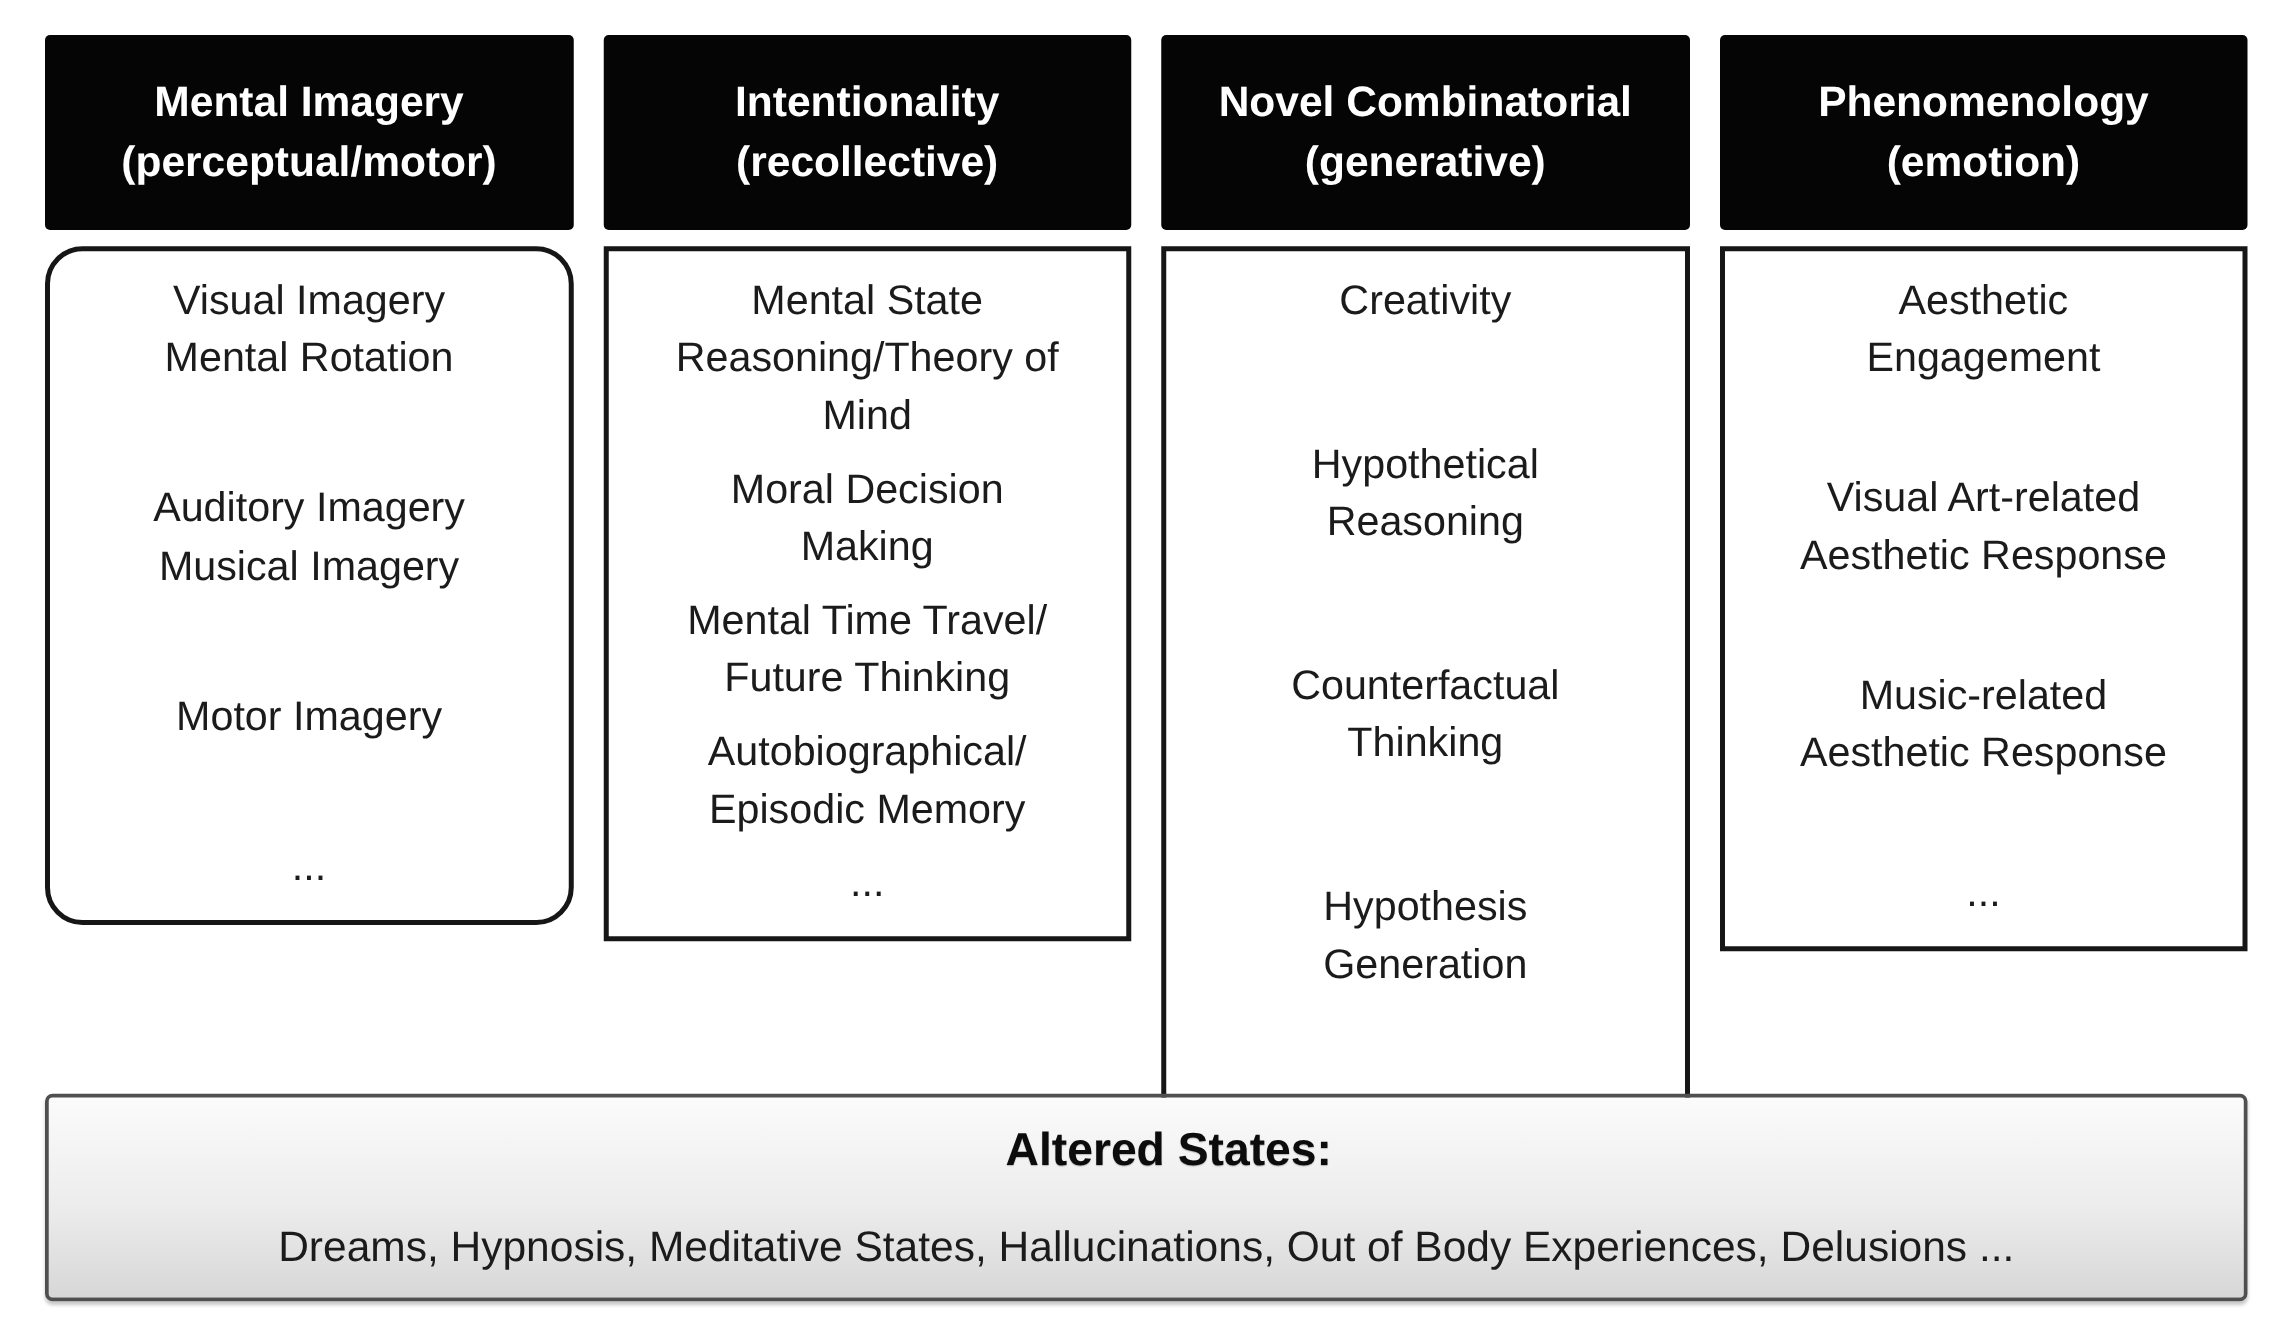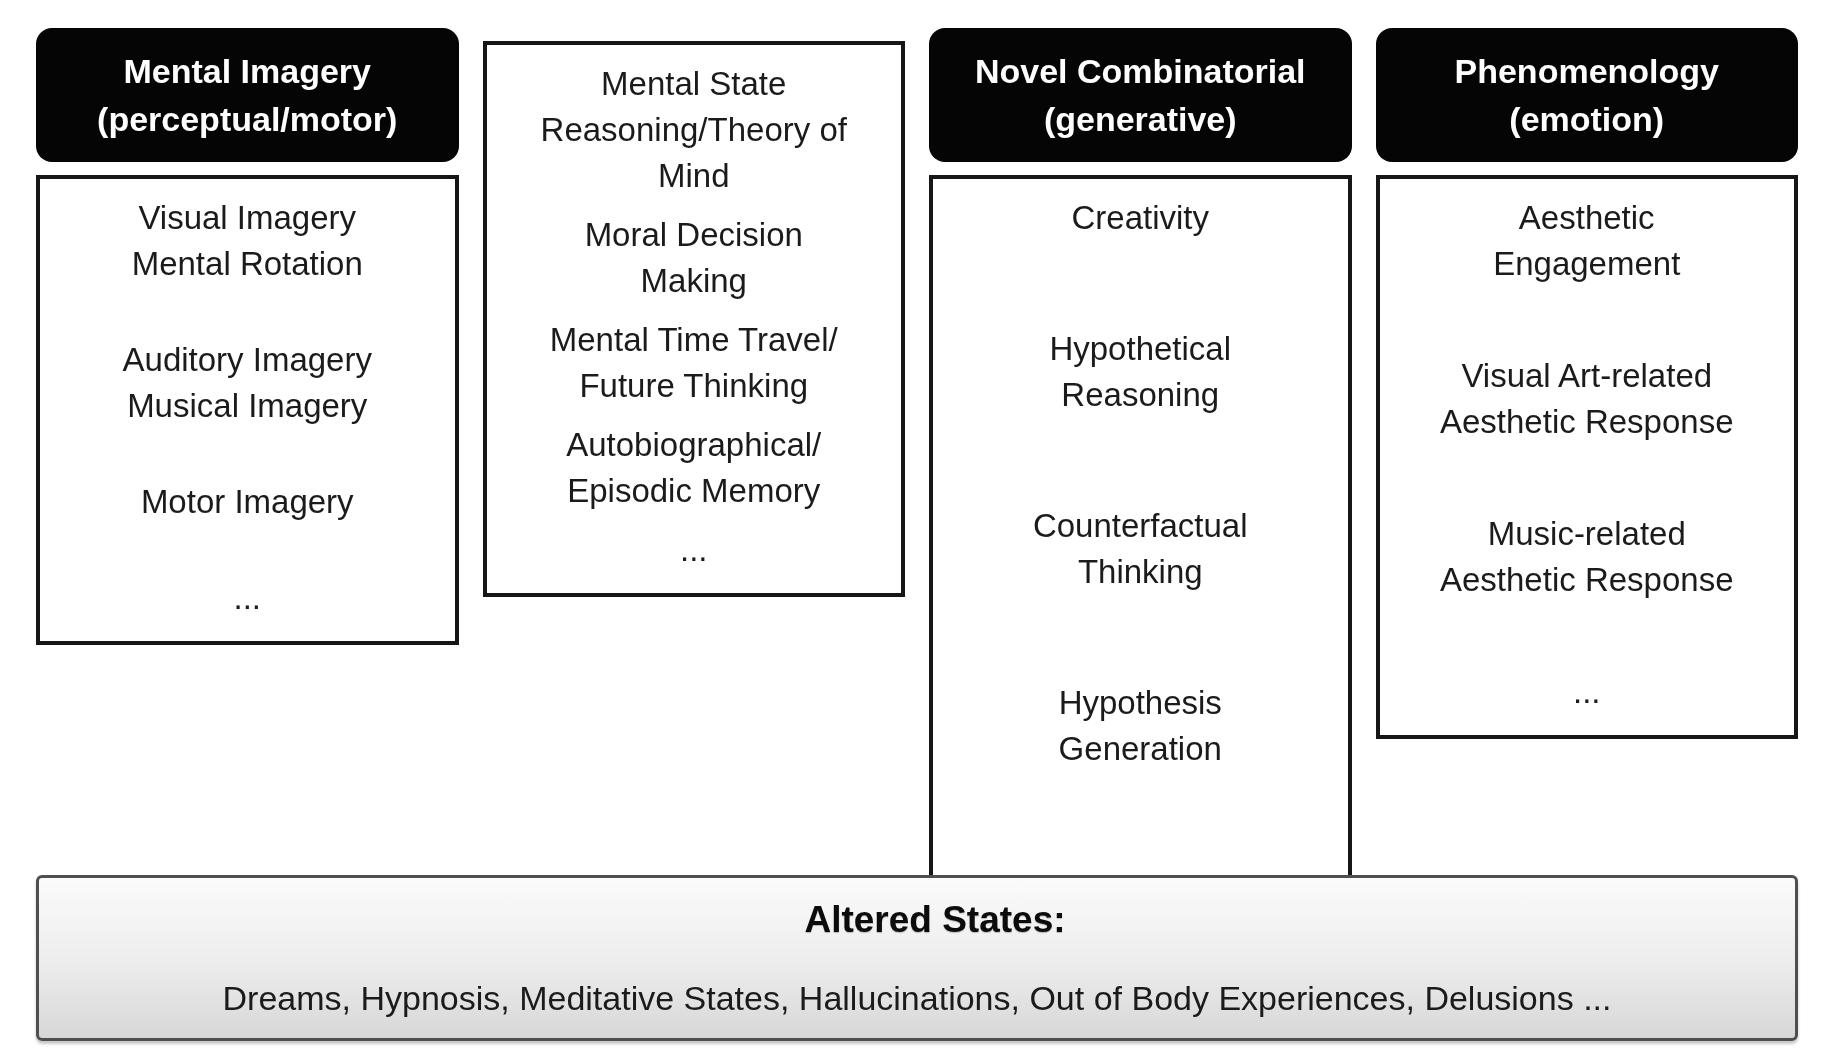--- a/index.html
+++ b/index.html
@@ -22,50 +22,50 @@
     top: 28px;
     display: flex;
     gap: 24px;
   }
   .column {
     flex: 1;
     display: flex;
     flex-direction: column;
   }
   .col-header {
-    height: 134px;
+    height: 156px;
     background: #050505;
     color: #ffffff;
     font-weight: bold;
     font-size: 34px;
     line-height: 1.42;
     text-align: center;
     white-space: pre-line;
     display: flex;
     align-items: center;
     justify-content: center;
-    border-radius: 16px;
+    border-radius: 4px;
     box-sizing: border-box;
   }
   .col-body {
     margin-top: 13px;
     background: #ffffff;
     border: 4px solid #161616;
     box-sizing: border-box;
     display: flex;
     flex-direction: column;
     justify-content: space-between;
     align-items: center;
     padding: 16px 8px 20px 8px;
     font-size: 33px;
     line-height: 1.4;
     color: #1b1b1b;
     text-align: center;
   }
-  .body-1 { height: 470px; }
+  .body-1 { height: 543px; border-radius: 30px; }
   .body-2 { height: 556px; }
   .body-3 { height: 752px; justify-content: space-between; }
   .body-4 { height: 564px; }
   .item {
     white-space: pre-line;
   }
   .footer-bar {
     position: absolute;
     left: 36px;
     right: 26px;
@@ -110,20 +110,22 @@
         <div class="item">Visual Imagery
 Mental Rotation</div>
         <div class="item">Auditory Imagery
 Musical Imagery</div>
         <div class="item">Motor Imagery</div>
         <div class="item">...</div>
       </div>
     </div>
 
     <div class="column">
+      <div class="col-header">Intentionality
+(recollective)</div>
       <div class="col-body body-2">
         <div class="item">Mental State
 Reasoning/Theory of
 Mind</div>
         <div class="item">Moral Decision
 Making</div>
         <div class="item">Mental Time Travel/
 Future Thinking</div>
         <div class="item">Autobiographical/
 Episodic Memory</div>

